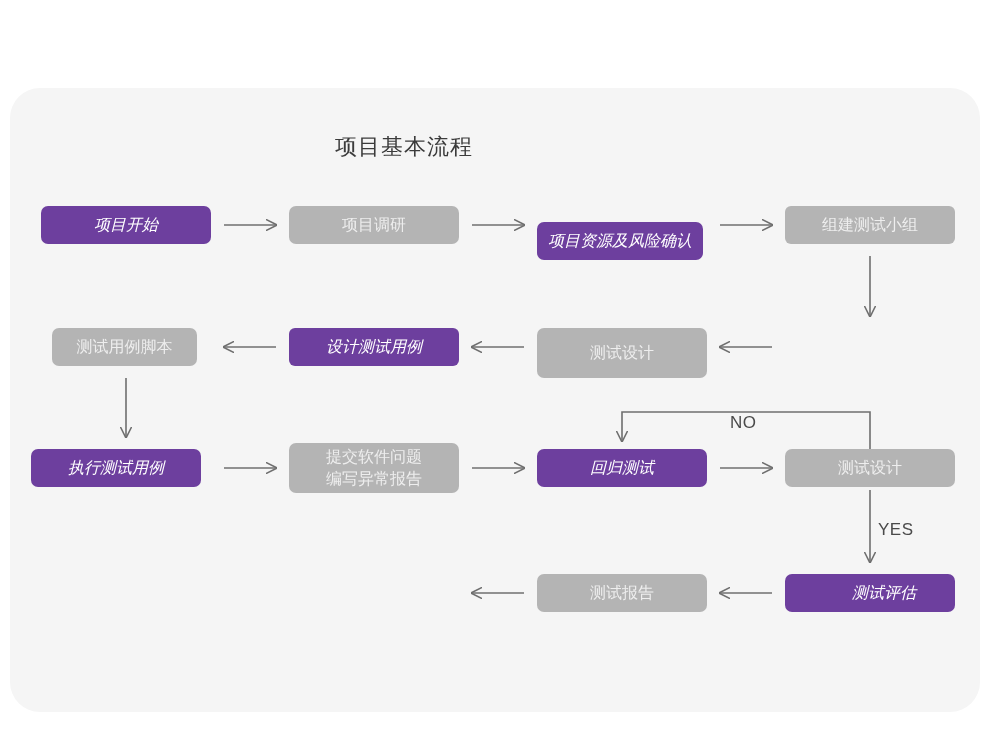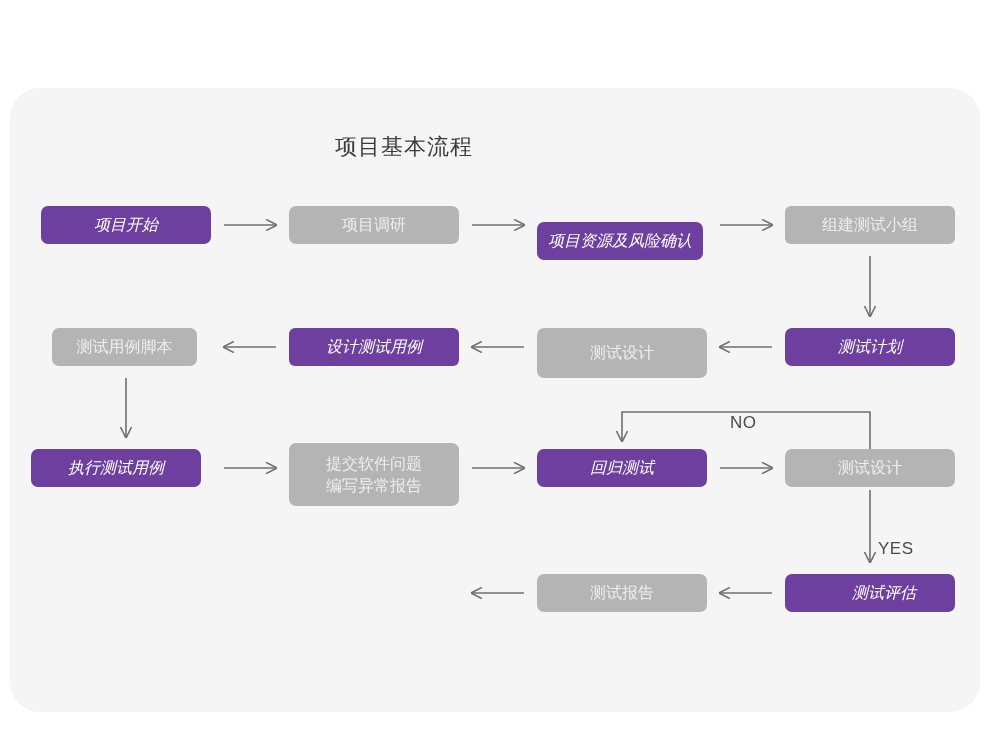--- a/index.html
+++ b/index.html
@@ -119,27 +119,26 @@
   </svg>
 
   <div class="node purple" style="left:41px;  top:206px; width:170px; height:38px;">项目开始</div>
   <div class="node gray" style="left:289px; top:206px; width:170px; height:38px;">项目调研</div>
   <div class="node purple" style="left:537px; top:206px; width:166px; height:38px;margin-top:16px;">项目资源及风险确认</div>
   <div class="node gray" style="left:785px; top:206px; width:170px; height:38px;border-radius:6px;">组建测试小组</div>
 
   <div class="node gray" style="left:41px;  top:328px; width:145px; height:38px;margin-left:11px;">测试用例脚本</div>
   <div class="node purple" style="left:289px; top:328px; width:170px; height:38px;border-radius:6px;">设计测试用例</div>
   <div class="node gray" style="left:537px; top:328px; width:170px; height:50px;">测试设计</div>
-  <div class="node purple" style="left:785px; top:328px; width:170px; height:38px;">测试计划</div>
 
   <div class="node purple" style="left:31px;  top:449px; width:170px; height:38px;">执行测试用例</div>
-  <div class="node gray" style="left:289px; top:443px; width:170px; height:63px;">提交软件问题
+  <div class="node gray" style="left:289px; top:443px; width:170px; height:50px;">提交软件问题
 编写异常报告</div>
   <div class="node purple" style="left:537px; top:449px; width:170px; height:38px;">回归测试</div>
   <div class="node gray" style="left:785px; top:449px; width:170px; height:38px;">测试设计</div>
 
   <div class="node gray" style="left:537px; top:574px; width:170px; height:38px;">测试报告</div>
   <div class="node purple" style="left:785px; top:574px; width:170px; height:38px;padding-left:34px;">测试评估</div>
 
   <div class="edge-label" style="left:730px; top:413px;">NO</div>
-  <div class="edge-label" style="left:878px; top:520px;margin-top:19px;">YES</div>
+  <div class="edge-label" style="left:878px; top:520px;">YES</div>
 
 </div>
 
 </body></html>

